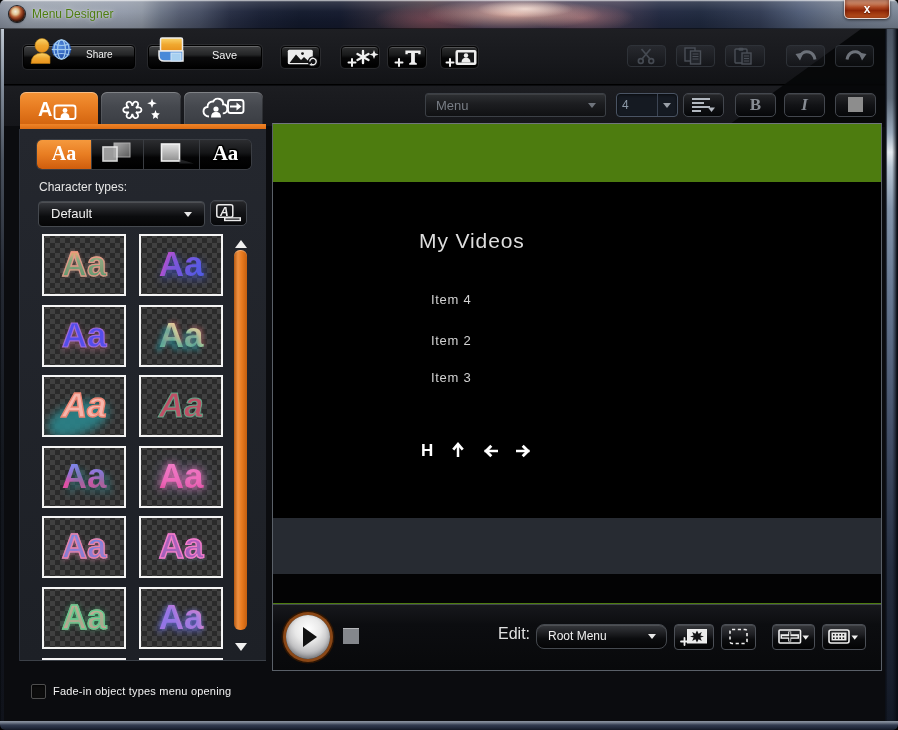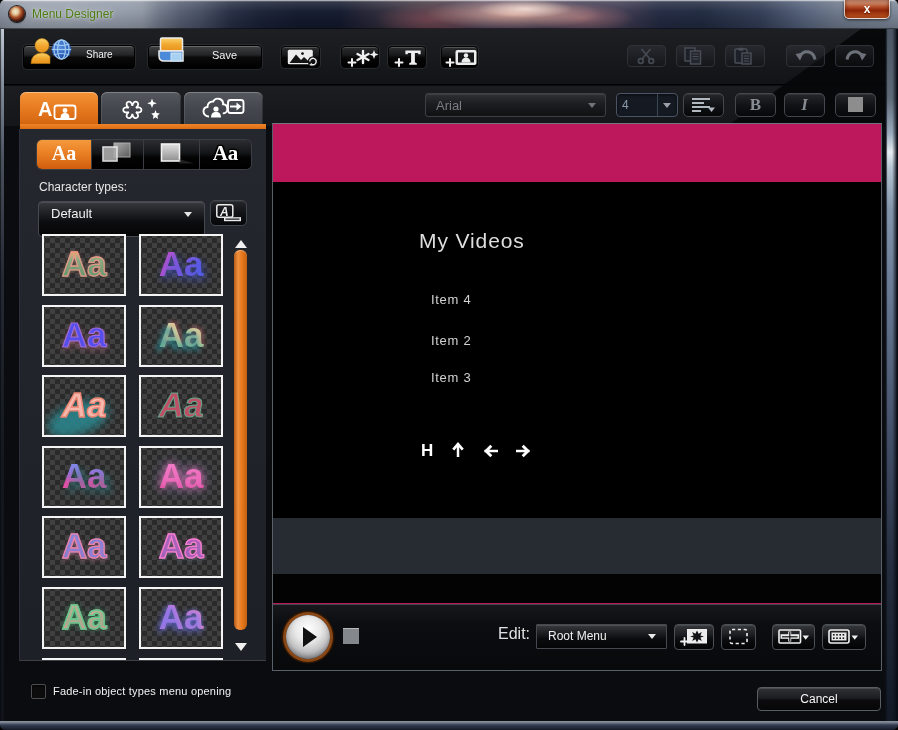--- a/index.html
+++ b/index.html
@@ -61,21 +61,21 @@
 .tri{width:0;height:0;border-left:4px solid transparent;border-right:4px solid transparent;border-top:5px solid #6f747c;position:absolute;}
 
 
 #leftpanel{left:17px;top:100px;width:246px;height:532px;background:linear-gradient(#24272e,#1d2026);border-bottom:1px solid #3c4148;overflow:hidden;}
 #subbtns{position:absolute;left:17px;top:11px;width:214px;height:29px;border-radius:5px;background:#08090a;box-shadow:0 0 0 1px rgba(255,255,255,.10), inset 0 1px 0 rgba(255,255,255,.1);display:flex;overflow:hidden;}
 .seg{height:100%;position:relative;background:linear-gradient(#2c2d30 0%,#141517 45%,#040405 60%,#000 100%);border-right:1px solid #3a3d42;}
 .seg:last-child{border-right:none;}
 #seg1{background:linear-gradient(#f5993d 0%,#e87d22 50%,#cf5d0d 100%);}
 .segAa{color:#fff;font-family:"Liberation Serif",serif;font-weight:bold;font-size:20px;text-align:center;line-height:26px;}
 #chartypes{position:absolute;left:19px;top:51px;font-size:12px;color:#e6e6e6;}
-#defcombo{position:absolute;left:18px;top:72px;width:167px;height:36px;background:linear-gradient(#37393e 0%,#1a1b1e 40%,#0b0c0e 60%,#050506 100%);border:1px solid #45494f;border-radius:4px;box-shadow:inset 0 1px 0 rgba(255,255,255,.12);}
+#defcombo{position:absolute;left:18px;top:72px;width:167px;height:26px;background:linear-gradient(#37393e 0%,#1a1b1e 40%,#0b0c0e 60%,#050506 100%);border:1px solid #45494f;border-radius:4px;box-shadow:inset 0 1px 0 rgba(255,255,255,.12);}
 #defcombo span{position:absolute;left:12px;top:4px;color:#f0f0f0;font-size:13px;}
 #abtn{position:absolute;left:190px;top:71px;width:37px;height:26px;}
 
 
 .thumb{position:absolute;width:84px;height:62px;border:2px solid #f4f4f4;
 background:conic-gradient(#404040 25%,#2a2a2a 0 50%,#404040 0 75%,#2a2a2a 0);background-size:10px 10px;background-position:1px 2px;overflow:hidden;}
 .aa{position:absolute;left:0;top:0;width:100%;text-align:center;font-weight:bold;font-size:35px;line-height:55px;}
 .grad{-webkit-background-clip:text;background-clip:text;color:transparent;}
 .t1{background-image:linear-gradient(#eea34e 26%,#b8b470 34%,#58b47c 43%,#2f9f68 62%);-webkit-text-stroke:1.3px rgba(242,148,138,.85);text-shadow:0 0 4px rgba(244,150,140,.5);}
 .t2{background-image:linear-gradient(108deg,#cf4ec8 28%,#8458dc 52%,#5a5ce8 75%);text-shadow:2px 4px 8px rgba(70,90,225,.7);}
@@ -90,39 +90,39 @@
 .t11{background-image:linear-gradient(#f5aaa2 30%,#ef9a9c 70%);-webkit-text-stroke:1.3px rgba(86,205,140,.9);text-shadow:0 0 6px rgba(62,192,122,.65);}
 .t12{background-image:linear-gradient(105deg,#c673d8 30%,#ee84c4 72%);text-shadow:-2px 3px 7px rgba(100,110,240,.75),0 0 4px rgba(150,140,240,.5);}
 #blob5{position:absolute;left:3px;top:27px;width:62px;height:30px;background:#2b8187;border-radius:45%;filter:blur(5px);transform:rotate(-20deg);opacity:.95;}
 
 
 #sb-up{position:absolute;left:215px;top:111px;width:0;height:0;border-left:6px solid transparent;border-right:6px solid transparent;border-bottom:8px solid #f0f0f0;}
 #sb-track{position:absolute;left:214px;top:121px;width:13px;height:380px;border-radius:6px;background:linear-gradient(90deg,#b55a14 0%,#ef9040 30%,#e87a1e 60%,#c45f10 100%);box-shadow:inset 0 1px 0 rgba(255,255,255,.3);}
 #sb-down{position:absolute;left:215px;top:514px;width:0;height:0;border-left:6px solid transparent;border-right:6px solid transparent;border-top:8px solid #f0f0f0;}
 
 
-#prevpanel{left:269px;top:94px;width:610px;height:548px;border:1px solid #5a6068;border-top-color:#70767e;background:#be185d;text-decoration:underline;}
+#prevpanel{left:269px;top:94px;width:610px;height:548px;border:1px solid #5a6068;border-top-color:#70767e;background:#4d7c0f;text-decoration:underline;}
 #video{position:absolute;left:0;top:58px;width:608px;height:336px;background:#000;}
 #slate2{position:absolute;left:0;top:394px;width:608px;height:56px;background:#272b32;}
 #black2{position:absolute;left:0;top:450px;width:608px;height:29px;background:#030304;}
 #playbar{position:absolute;left:0;top:480px;width:608px;height:66px;background:linear-gradient(#17181c,#0c0d10 30%,#08090b 100%);border-top:1px solid #43474e;}
 
 
 #mv{position:absolute;left:146px;top:47px;color:#dedede;font-size:21px;letter-spacing:0.9px;}
 .item{position:absolute;left:158px;color:#d2d2d2;font-size:13px;letter-spacing:0.7px;}
 .nav{position:absolute;color:#fff;font-weight:bold;font-size:17px;}
 
 
 #playcirc{position:absolute;left:13px;top:10px;width:44px;height:44px;border-radius:50%;
 background:radial-gradient(circle at 50% 32%, #ffffff 0%, #e8e8e8 35%, #c2c2c4 60%, #8e8e92 85%, #707074 100%);
 box-shadow:0 0 0 3px #8a4716, 0 0 0 4.5px #2e1604, inset 0 -2px 4px rgba(0,0,0,.25);}
 #playtri{position:absolute;left:17px;top:12px;width:0;height:0;border-left:14px solid #111;border-top:10px solid transparent;border-bottom:10px solid transparent;}
 #stopsq{position:absolute;left:70px;top:23px;width:16px;height:16px;background:#84878c;box-shadow:inset 0 1px 0 rgba(255,255,255,.4);}
 #editlbl{position:absolute;left:225px;top:19.5px;color:#e0e0e0;font-size:16px;}
-#rootcombo{position:absolute;left:263px;top:19px;width:131px;height:25px;background:linear-gradient(#37393e 0%,#1a1b1e 40%,#0b0c0e 60%,#050506 100%);border:1px solid #45494f;border-radius:1px;box-shadow:inset 0 1px 0 rgba(255,255,255,.12);}
+#rootcombo{position:absolute;left:263px;top:19px;width:131px;height:25px;background:linear-gradient(#37393e 0%,#1a1b1e 40%,#0b0c0e 60%,#050506 100%);border:1px solid #45494f;border-radius:8px;box-shadow:inset 0 1px 0 rgba(255,255,255,.12);}
 #rootcombo span{position:absolute;left:11px;top:4px;color:#f0f0f0;font-size:12px;}
 .pbtn{position:absolute;background:linear-gradient(#35373b 0%,#1d1e22 40%,#0b0c0e 60%,#030304 100%);border:1px solid #4b4f56;border-radius:4px;box-shadow:inset 0 1px 0 rgba(255,255,255,.1);}
 
 
 #chkbox{left:28px;top:655px;width:15px;height:15px;background:#0c0c0c;border:1px solid #4e4e4e;border-radius:2px;box-shadow:inset 0 1px 2px rgba(0,0,0,.8);}
 #chklbl{left:50px;top:656px;color:#f2f2f2;font-size:11px;letter-spacing:0.2px;}
 .okbtn{position:absolute;top:658px;height:24px;border:1px solid #595e65;border-radius:4px;background:linear-gradient(#313236 0%,#1d1e21 45%,#0c0c0e 55%,#060607 100%);box-shadow:inset 0 1px 0 rgba(255,255,255,.12);color:#f5f5f5;font-size:12px;text-align:center;line-height:22px;}
 </style>
 </head>
 <body>
@@ -271,21 +271,21 @@
     <svg class="abs" style="left:198px;top:68px;" width="46" height="24" viewBox="0 0 46 24" id="ic-tab3">
 <path d="M8,19.5 C4.5,19.5 2.5,17 2.5,14.5 C2.5,12 4.3,10.2 6.5,10 C6.3,6.5 9.2,4.2 12.2,4.5 C13.4,2 16.2,1 18.8,2 C21.2,2.9 22.3,5 22.1,7.3 C24.7,7.5 26.3,9.6 26.3,11.9 C26.3,14.4 24.4,16.4 21.8,16.4" fill="none" stroke="#fff" stroke-width="1.9"></path>
 <circle cx="15" cy="12" r="2.6" fill="#fff"></circle>
 <path d="M10,20.5 Q10,14.8 15,14.7 Q20,14.8 20,20.5 Z" fill="#fff"></path>
 <rect x="27" y="3" width="15.5" height="13" rx="2.5" fill="none" stroke="#fff" stroke-width="1.9"></rect>
 <line x1="29" y1="9.5" x2="37" y2="9.5" stroke="#fff" stroke-width="2"></line>
 <polygon points="35.5,5.5 40.5,9.5 35.5,13.5" fill="#fff"></polygon>
 </svg>
 
     <div class="abs combo" style="left:422px;top:64px;width:181px;height:24px;">
-      <span style="position:absolute;left:10px;top:4px;color:#787d85;font-size:13px;">Arial</span>
+      <span style="position:absolute;left:10px;top:4px;color:#787d85;font-size:13px;">Menu</span>
       <div class="tri" style="right:9px;top:9px;"></div>
     </div>
     <div class="abs" style="left:613px;top:64px;width:62px;height:24px;border:1px solid #4a5464;border-radius:4px;background:#151a22;box-shadow:inset 0 1px 3px rgba(0,0,0,.6);">
       <span style="position:absolute;left:5px;top:4px;color:#8d99a8;font-size:12px;">4</span>
       <div style="position:absolute;left:40px;top:0;width:1px;height:22px;background:#3c4554;"></div>
       <div class="tri" style="left:46px;top:9px;border-top-color:#9aa0a8;"></div>
     </div>
     <div class="abs sqbtn" style="left:680px;top:64px;width:41px;height:24px;"></div>
     <svg class="abs" id="ic-align" style="left:688px;top:68px;" width="26" height="16" viewBox="0 0 26 16">
 <g stroke="#b2b8c0" stroke-width="2">
@@ -459,21 +459,20 @@
               <rect x="11.4" y="9.4" width="1.6" height="1.6"></rect>
               <rect x="14.6" y="9.4" width="1.6" height="1.6"></rect>
 </g>
 <polygon points="23.5,7.5 30,7.5 26.7,11.8" fill="#f0f0f0"></polygon>
 </svg>
       </div>
     </div>
 
     <div class="abs" id="chkbox"></div>
     <div class="abs" id="chklbl">Fade-in object types menu opening</div>
-    <div class="okbtn" style="left:754px;width:124px;">Cancel</div>
   </div>
 
   <div class="abs" id="titlebar"></div>
   <div class="abs" id="titleicon"></div>
   <div class="abs" id="titletext">Menu Designer</div>
   <div class="abs" id="closebtn">
       <span>x</span>
     </div>
   <div class="abs" id="brd-left"></div>
   <div class="abs" id="brd-right"></div>

